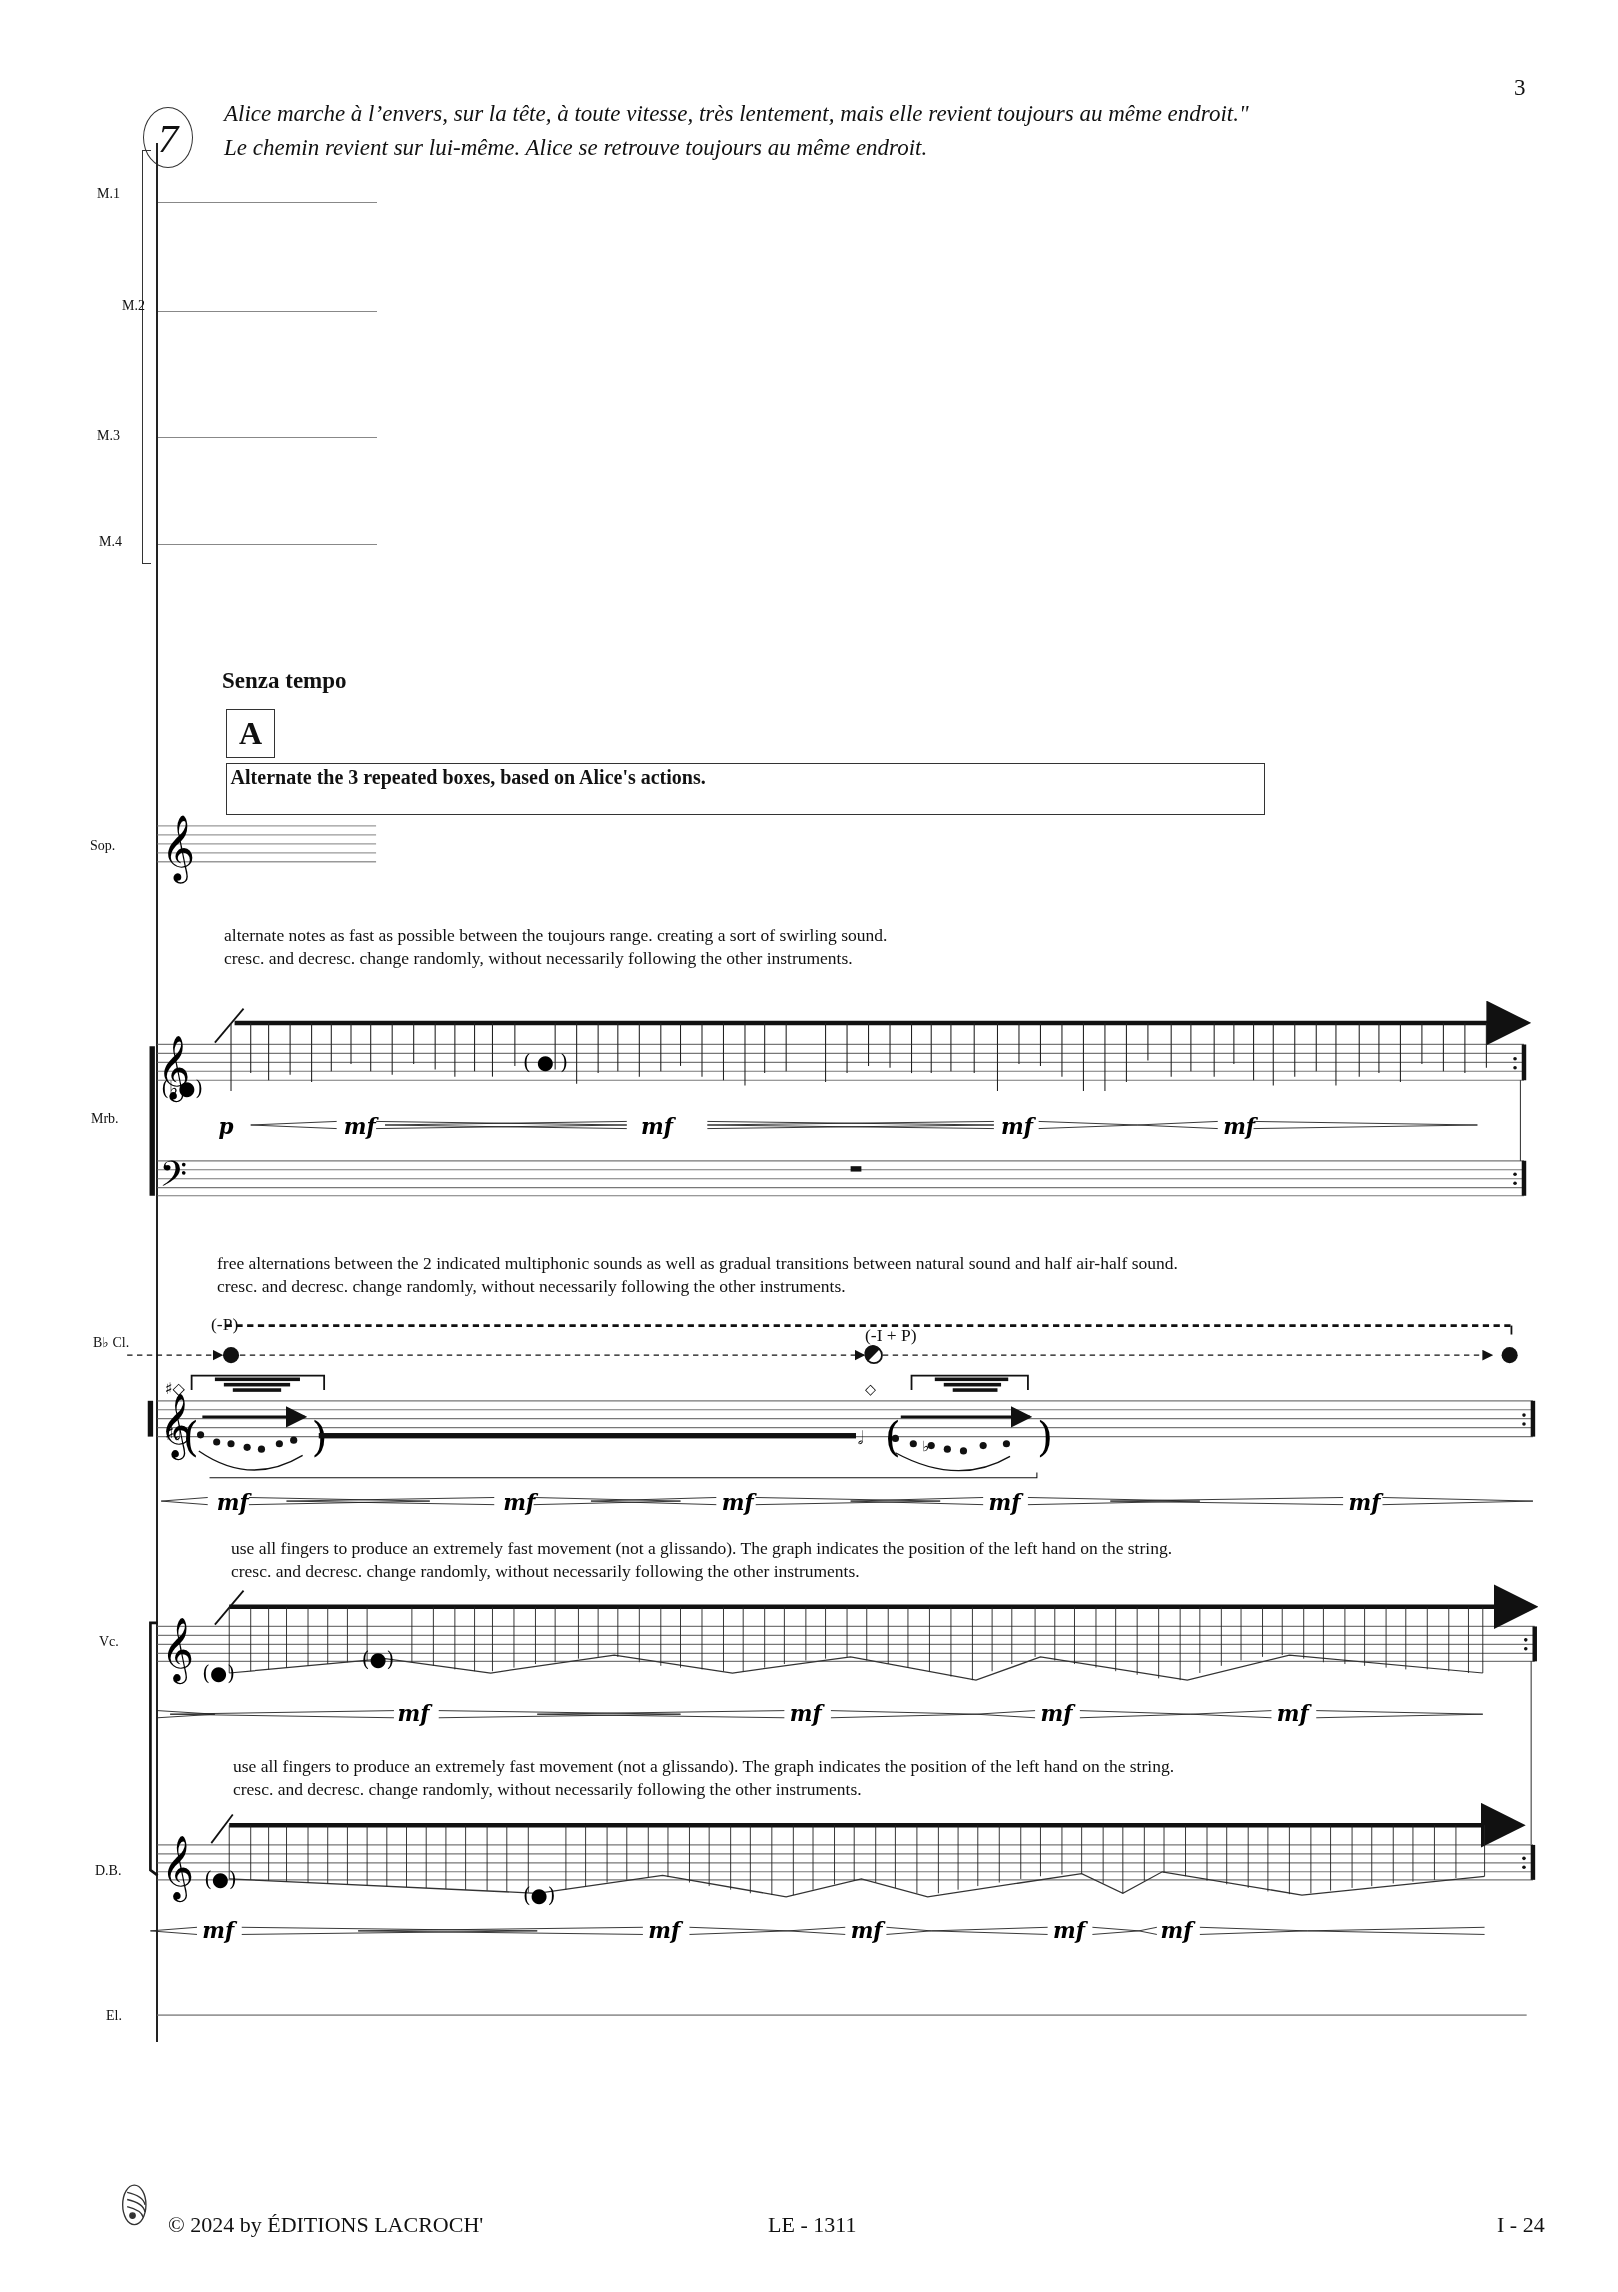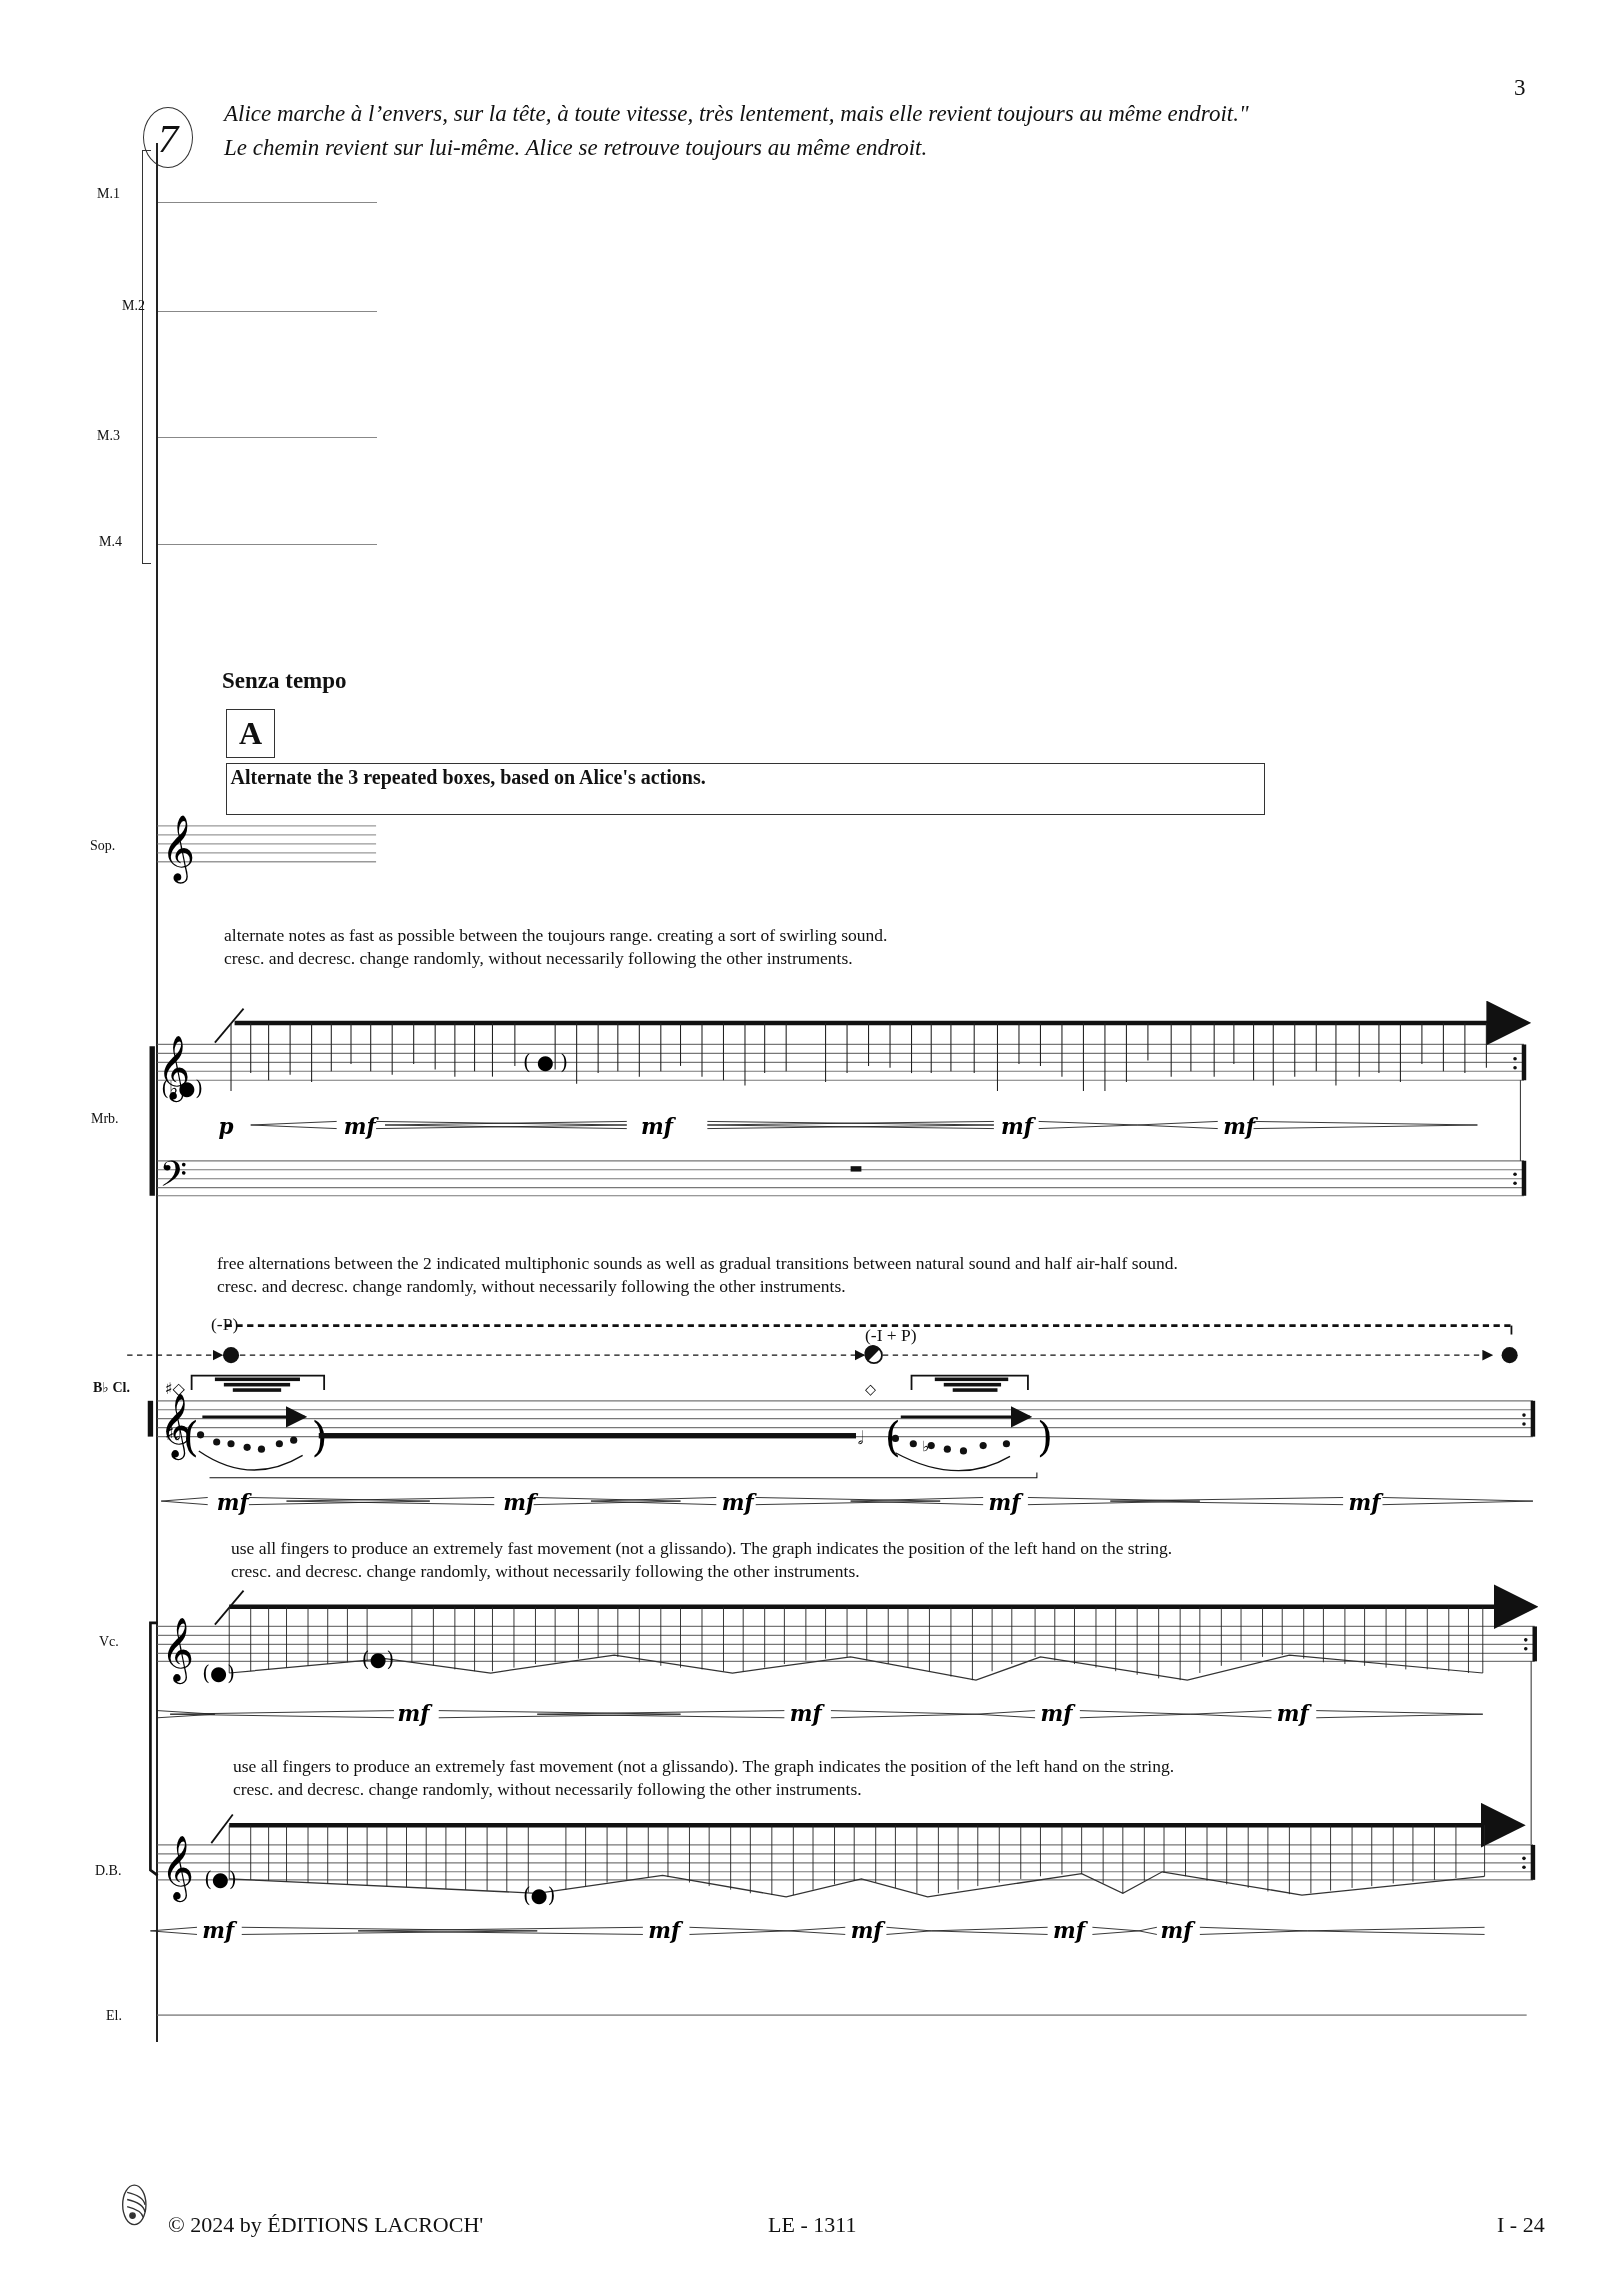--- a/index.html
+++ b/index.html
@@ -33,21 +33,21 @@
 
 <div class="abs sysline"></div>
 <div class="abs bracket-m"></div>
 
 <div class="abs inst-label" style="left:97px;top:186px;">M.1</div>
 <div class="abs inst-label" style="left:97px;top:298px;margin-left:25px;">M.2</div>
 <div class="abs inst-label" style="left:97px;top:428px;">M.3</div>
 <div class="abs inst-label" style="left:99px;top:534px;">M.4</div>
 <div class="abs inst-label" style="left:90px;top:838px;">Sop.</div>
 <div class="abs inst-label" style="left:91px;top:1111px;">Mrb.</div>
-<div class="abs inst-label" style="left:93px;top:1379px;font-weight:bold;">B♭ Cl.</div>
+<div class="abs inst-label" style="left:93px;top:1334px;">B♭ Cl.</div>
 <div class="abs inst-label" style="left:99px;top:1634px;">Vc.</div>
 <div class="abs inst-label" style="left:95px;top:1863px;">D.B.</div>
 <div class="abs inst-label" style="left:106px;top:2008px;">El.</div>
 
 <div class="abs single-line" style="left:158px;top:202px;width:219px;"></div>
 <div class="abs single-line" style="left:158px;top:311px;width:219px;"></div>
 <div class="abs single-line" style="left:158px;top:437px;width:219px;"></div>
 <div class="abs single-line" style="left:158px;top:544px;width:219px;"></div>
 
 <div class="abs tempo">Senza tempo</div>

